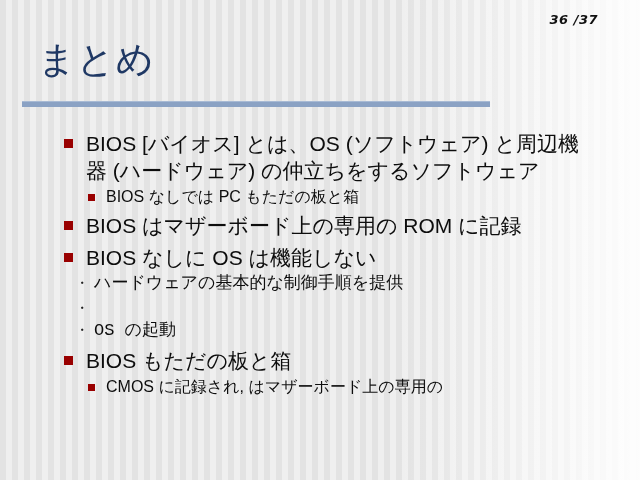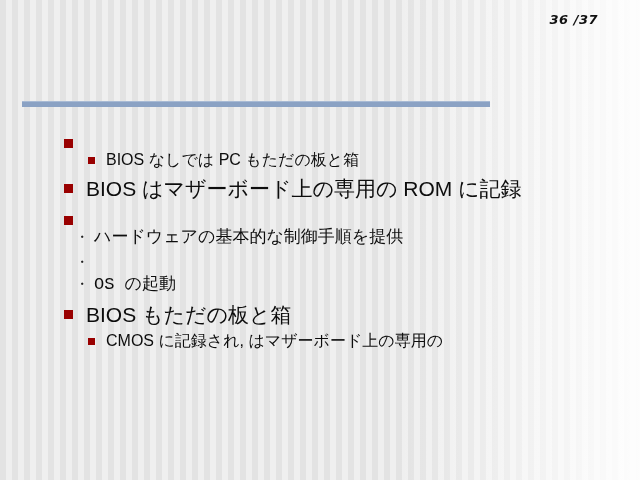--- a/index.html
+++ b/index.html
@@ -153,46 +153,49 @@
 </head>
 <body>
 
 <div id="slide">
 
   <div id="stripes"></div>
   <div id="stripe-fade"></div>
 
   <div id="page-number">36 /37</div>
 
+  <div id="slide-title">まとめ</div>
 
   <div id="title-rule"></div>
 
   <div id="body">
 
     <div class="row lvl1">
       <span class="marker"></span>
+      <span class="text">BIOS [バイオス] とは、OS (ソフトウェア) と周辺機器 (ハードウェア) の仲立ちをするソフトウェア</span>
     </div>
 
     <div class="row lvl2">
       <span class="marker"></span>
       <span class="text">BIOS なしでは PC もただの板と箱</span>
     </div>
 
     <div class="spacer-sm"></div>
 
     <div class="row lvl1">
       <span class="marker"></span>
       <span class="text">BIOS はマザーボード上の専用の ROM に記録</span>
     </div>
 
 
     <div class="spacer-sm"></div>
 
     <div class="row lvl1">
       <span class="marker"></span>
+      <span class="text">BIOS なしに OS は機能しない</span>
     </div>
 
     <div class="row lvl2d">
       <span class="marker-dot">・</span>
       <span class="text">ハードウェアの基本的な制御手順を提供</span>
     </div>
 
     <div class="row lvl2d">
       <span class="marker-dot">・</span>
     </div>

